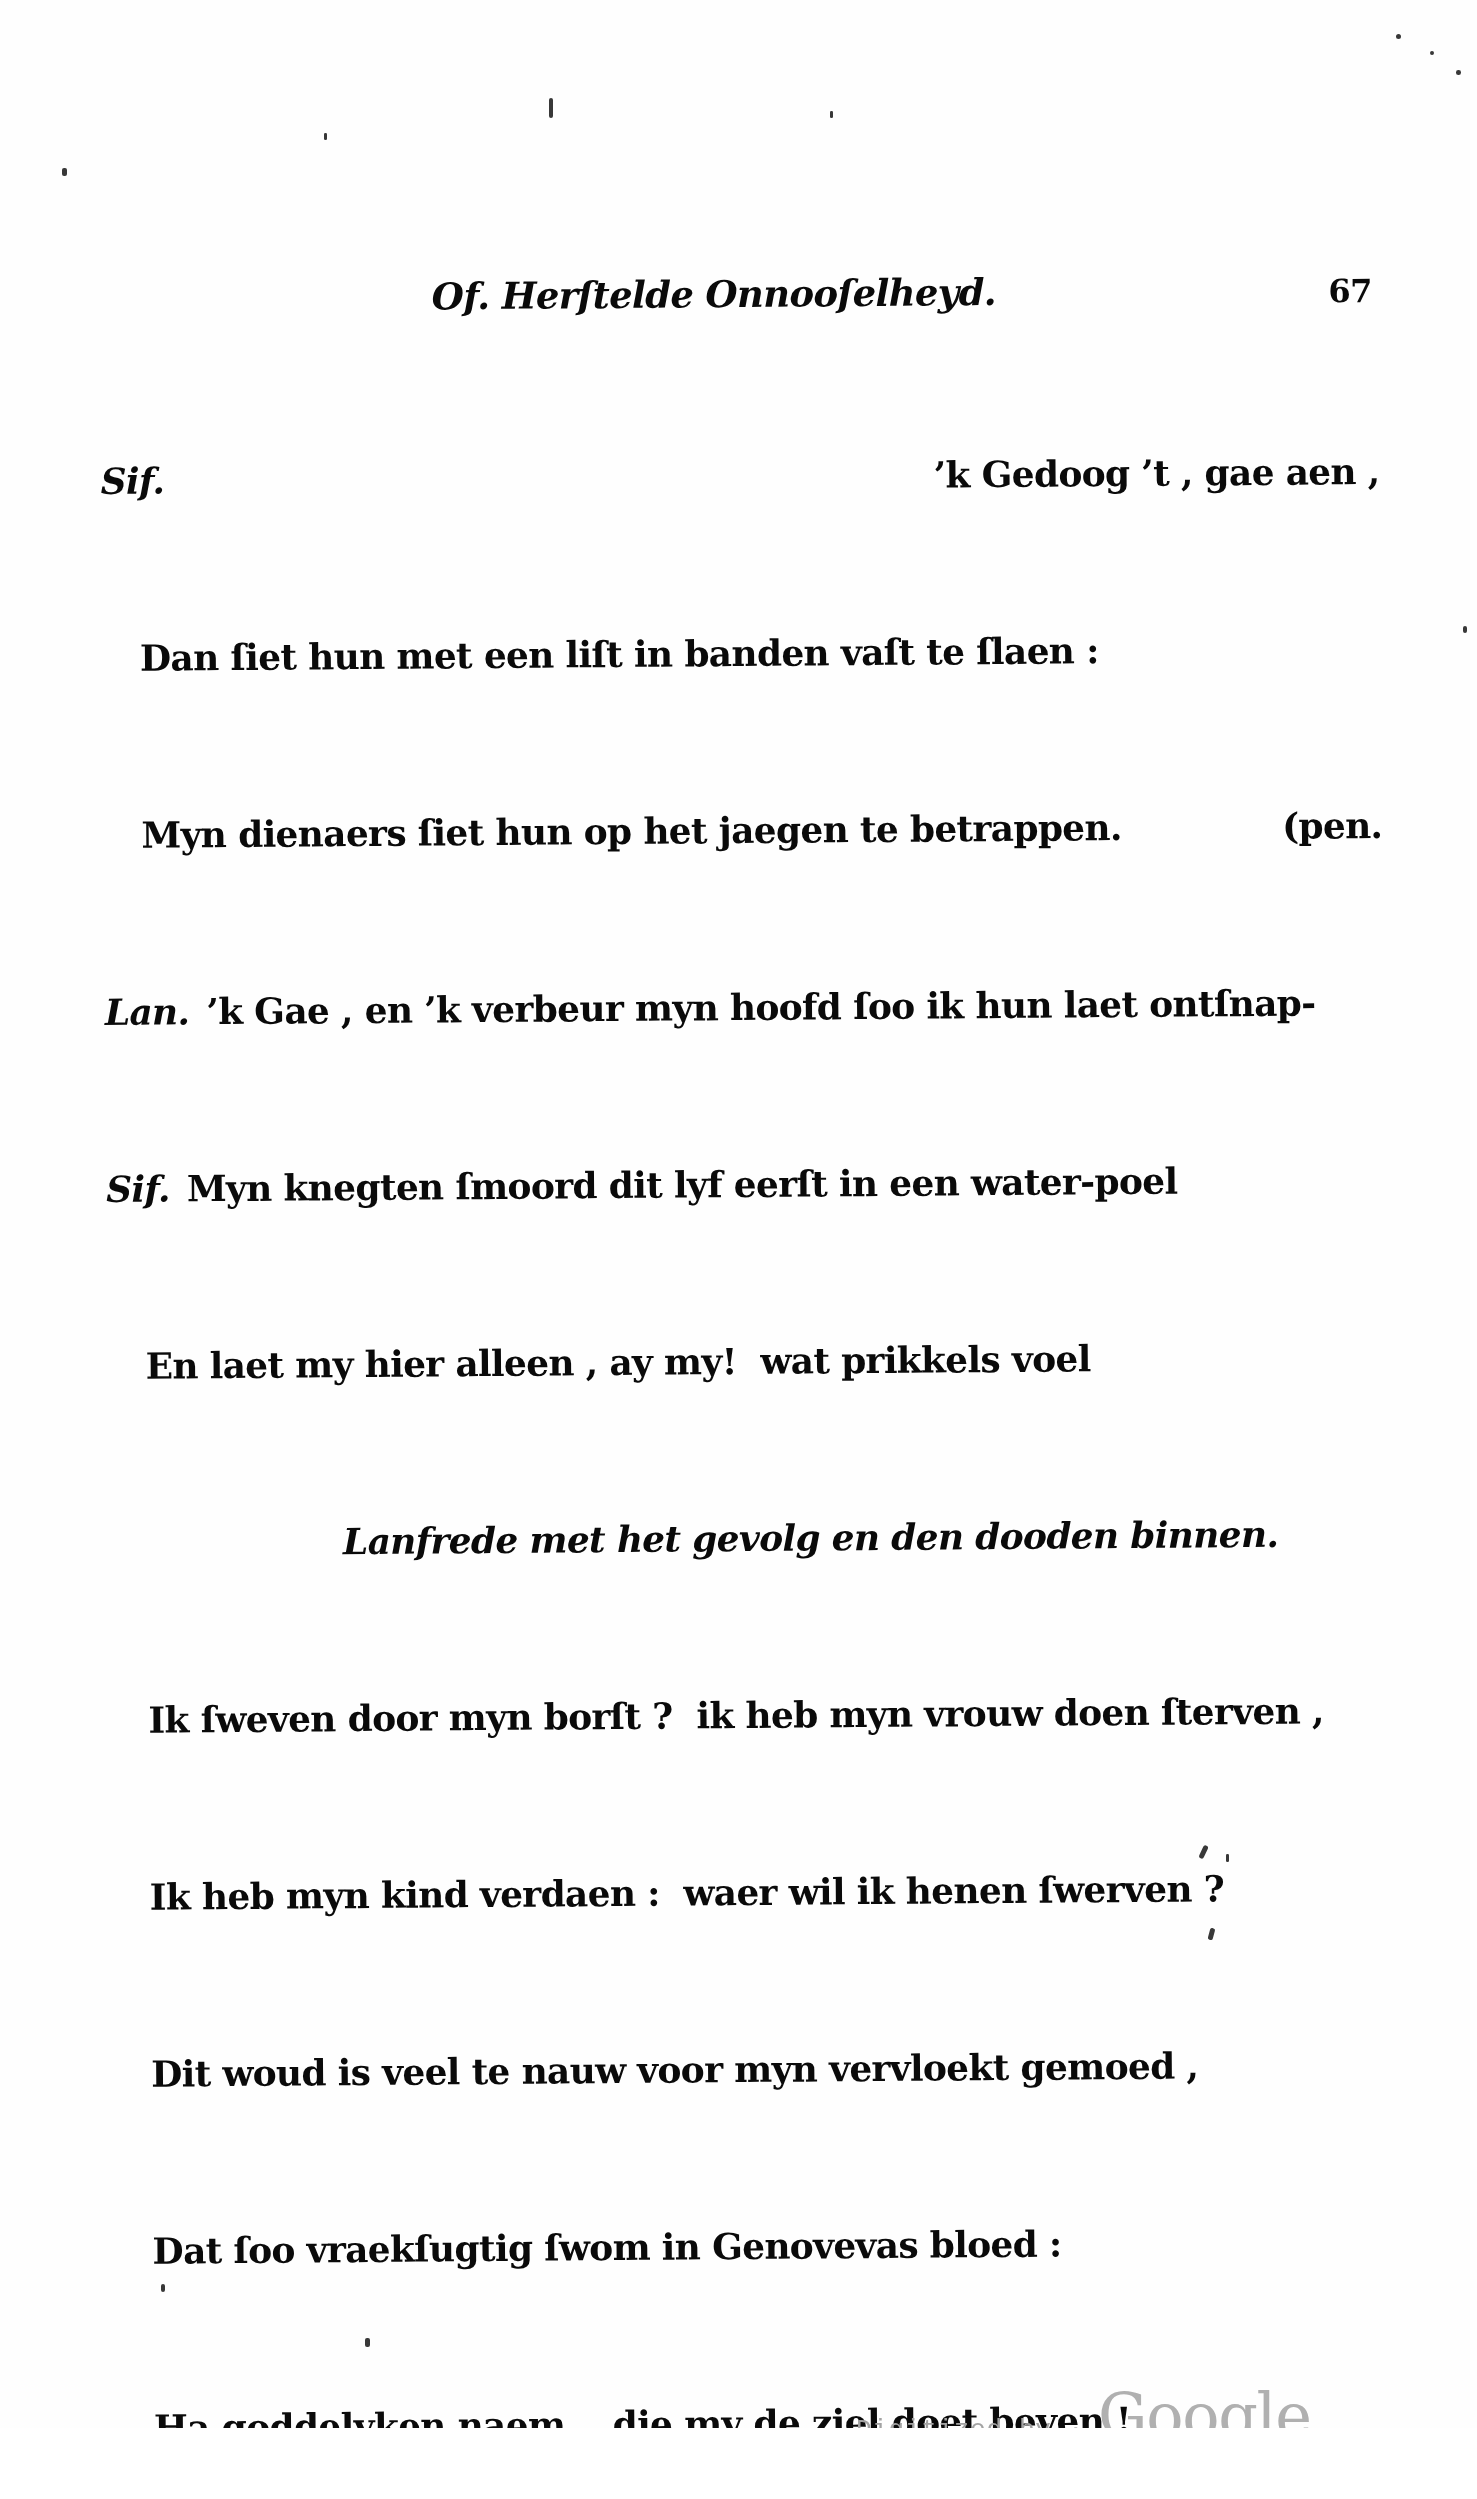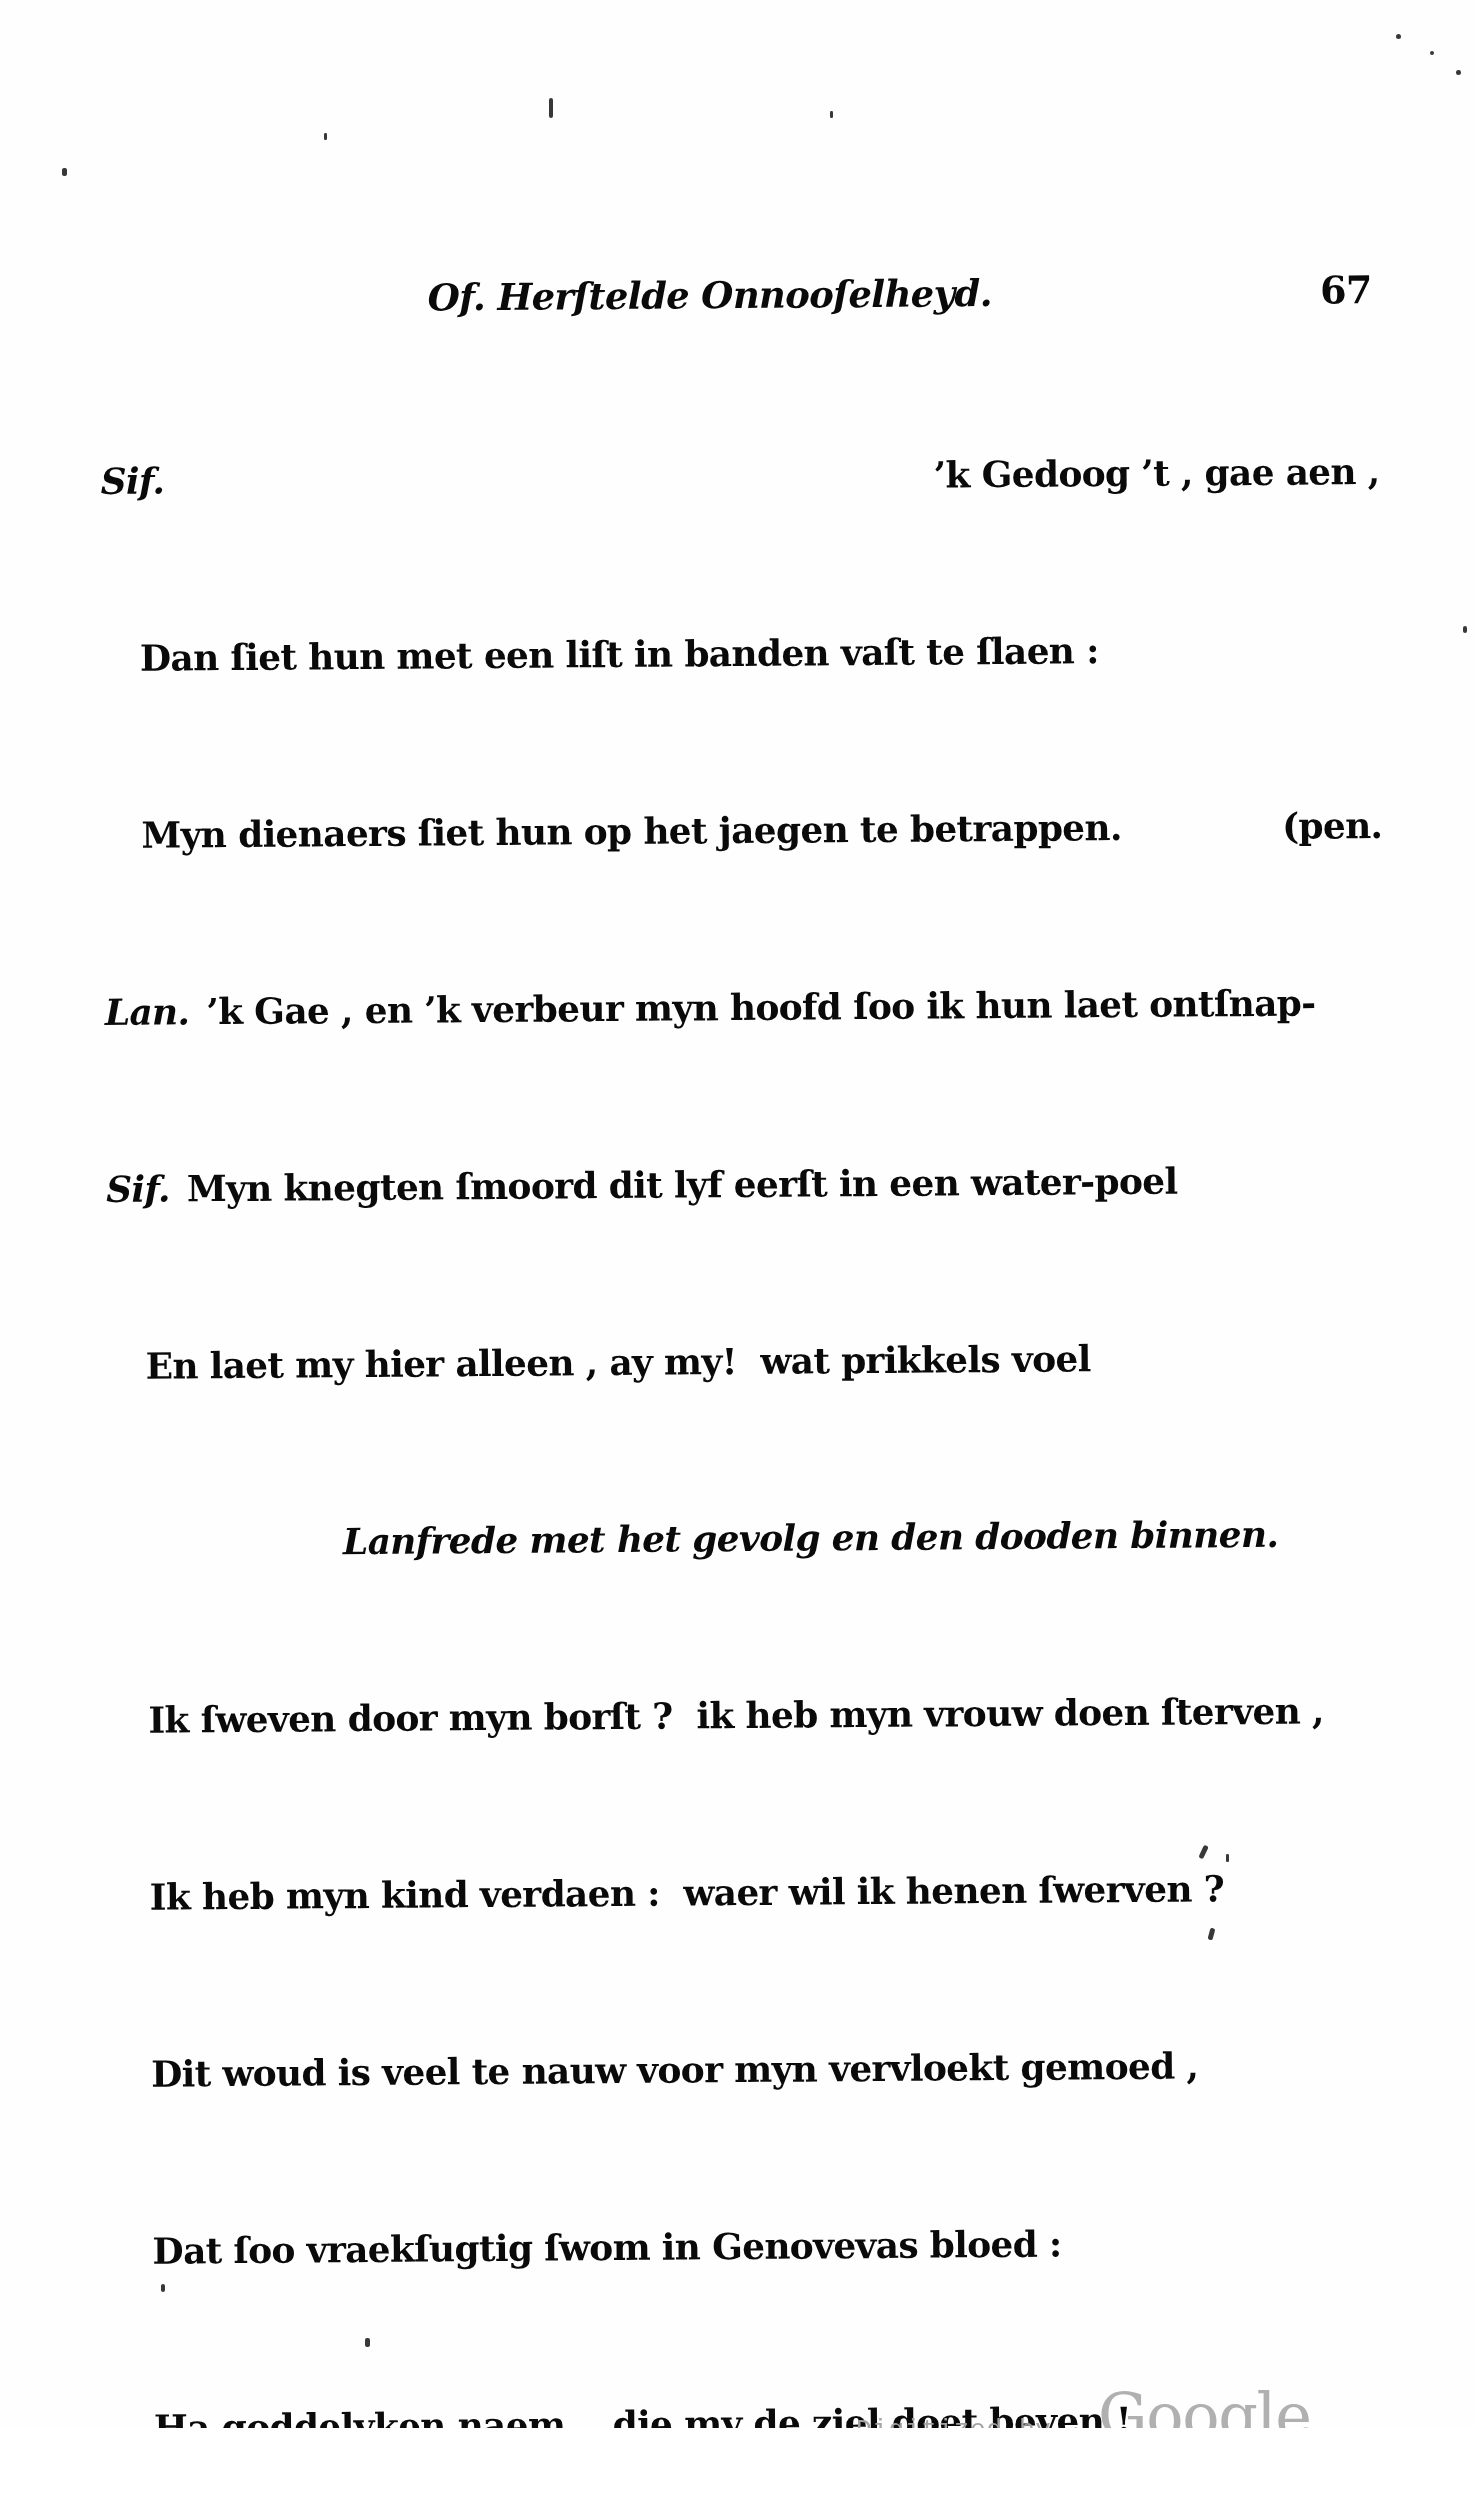--- a/index.html
+++ b/index.html
@@ -29,21 +29,21 @@
     align-items: baseline;
     height: 57px;
   }
   .running-title {
     flex: 1;
     text-align: center;
     font-style: italic;
     font-size: 37px;
   }
   .page-number {
-    font-size: 38px;
+    font-size: 32px;
     padding-right: 6.5px;
   }
   .row {
     display: flex;
     align-items: baseline;
     height: 51px;
   }
   .verse { padding-left: 38px; }
   .between { justify-content: space-between; }
   .speaker { font-style: italic; margin-right: 17px; }

